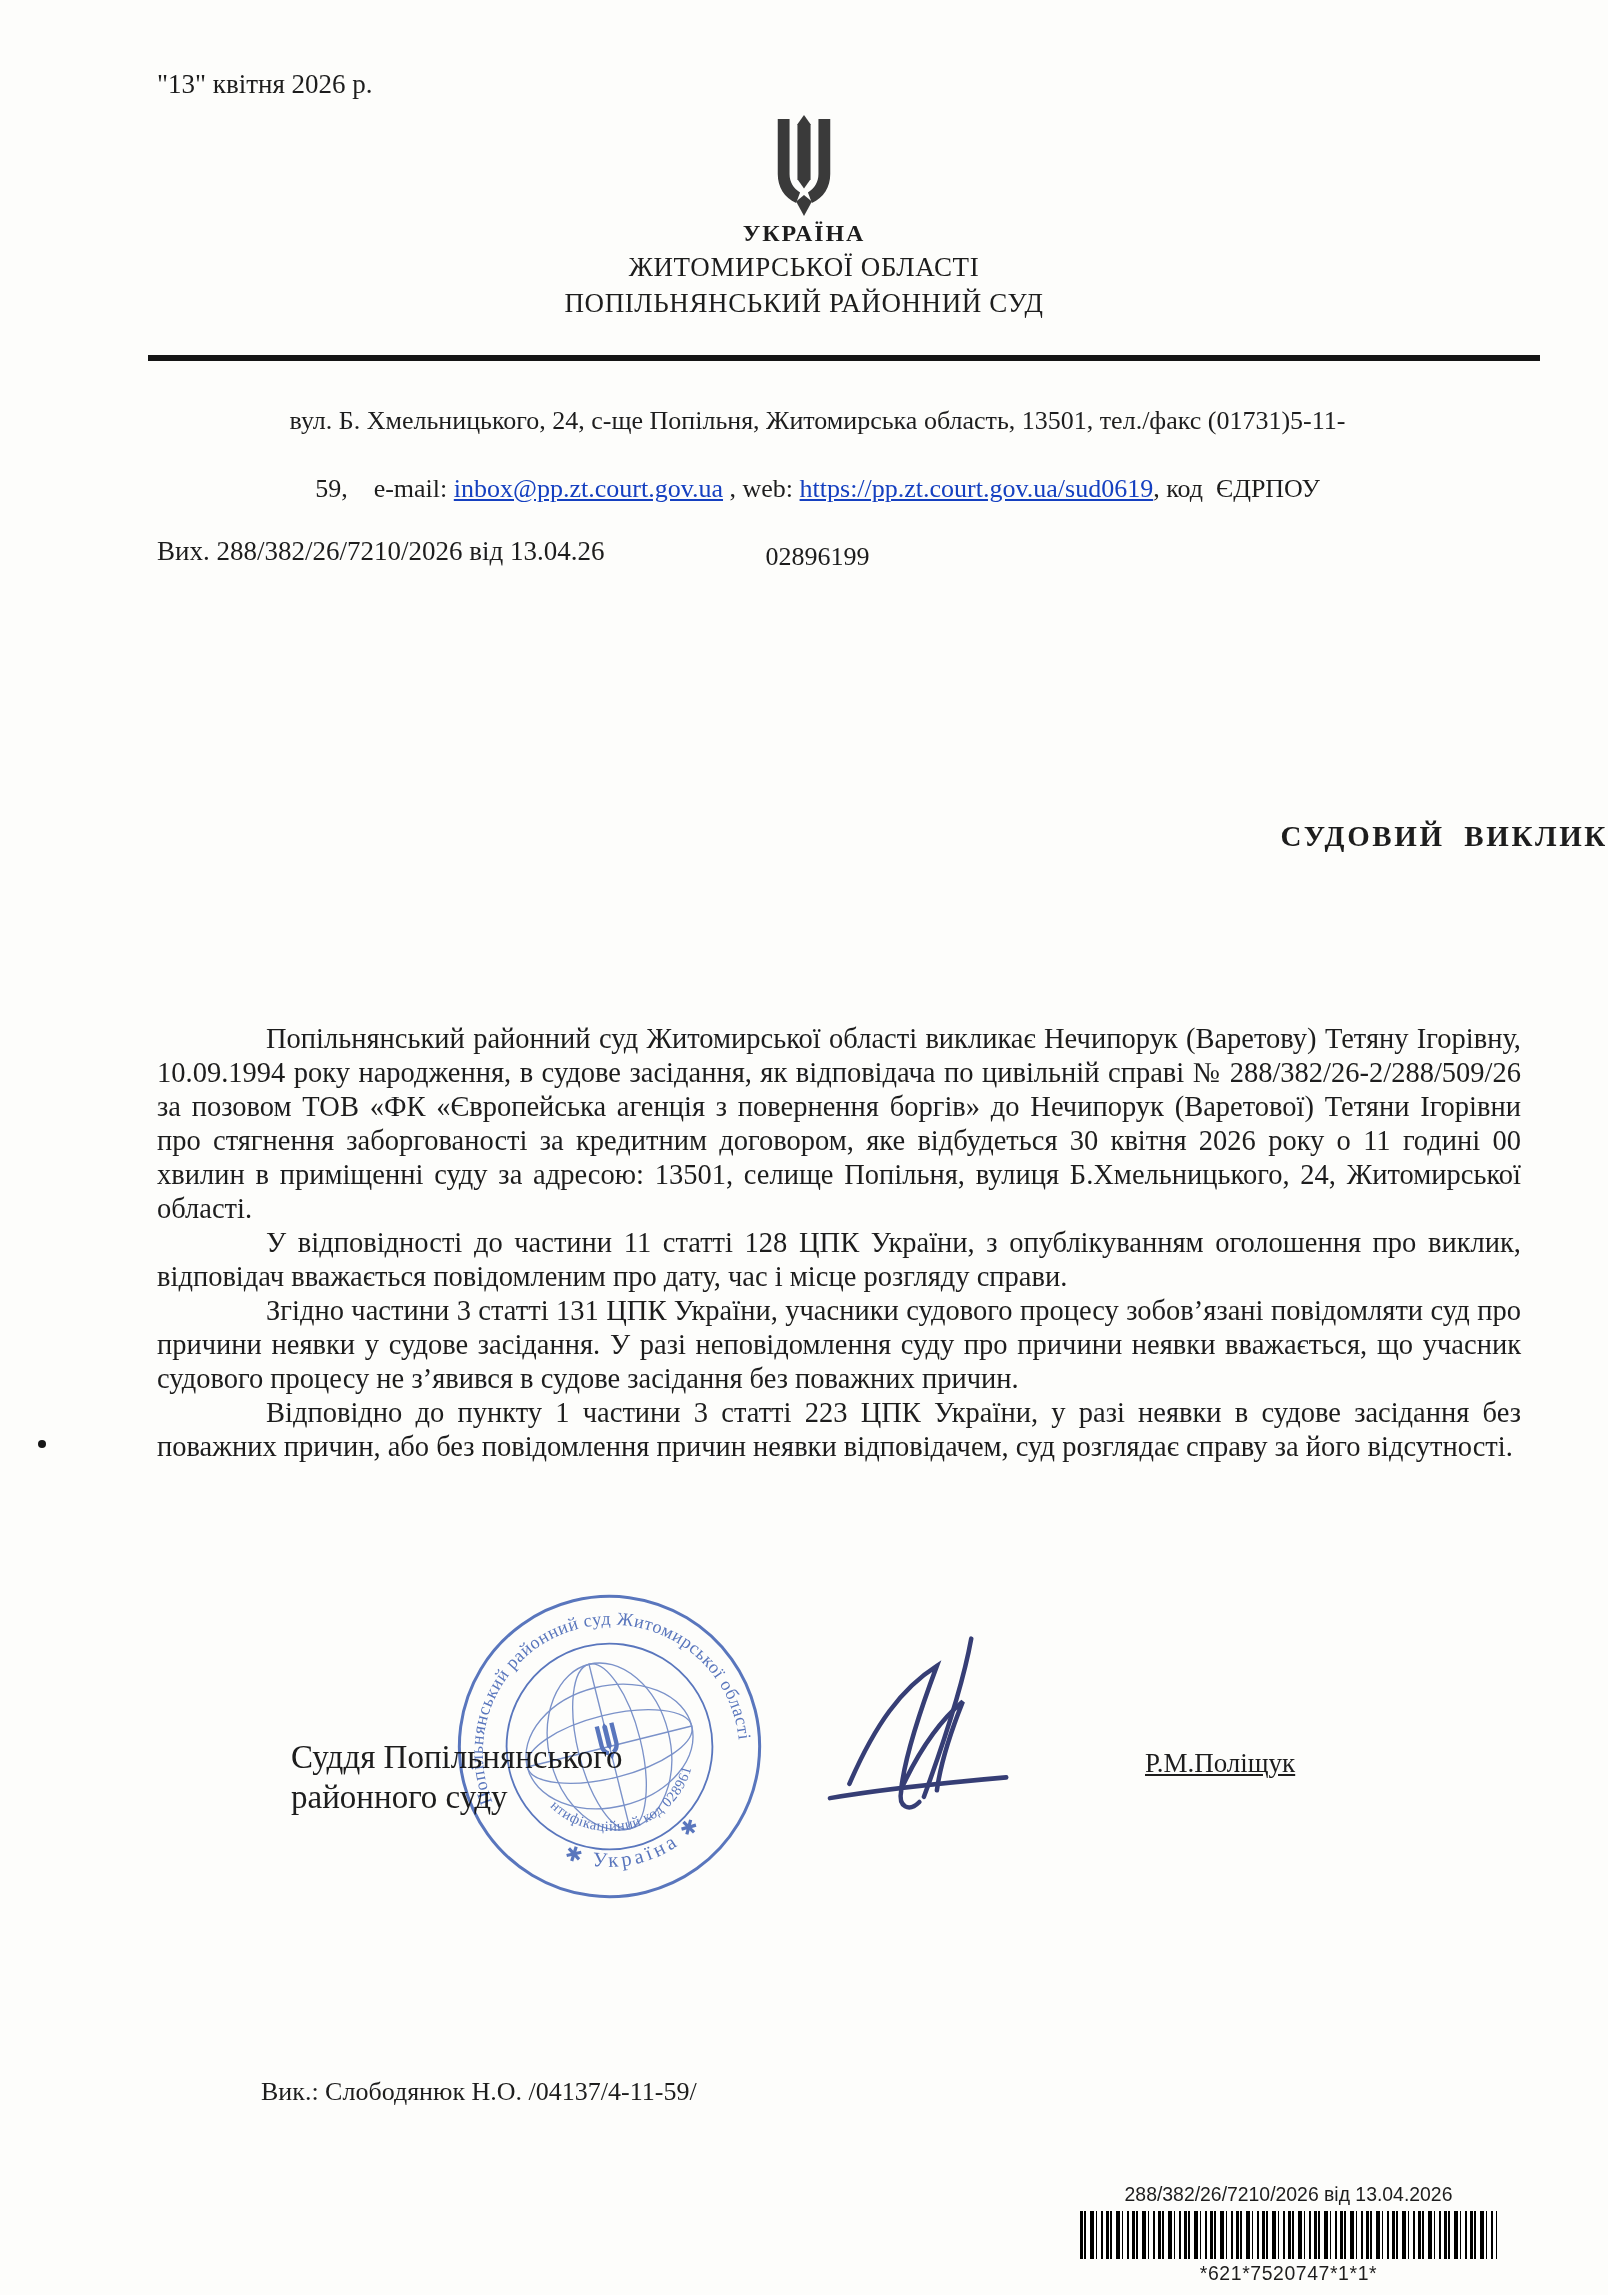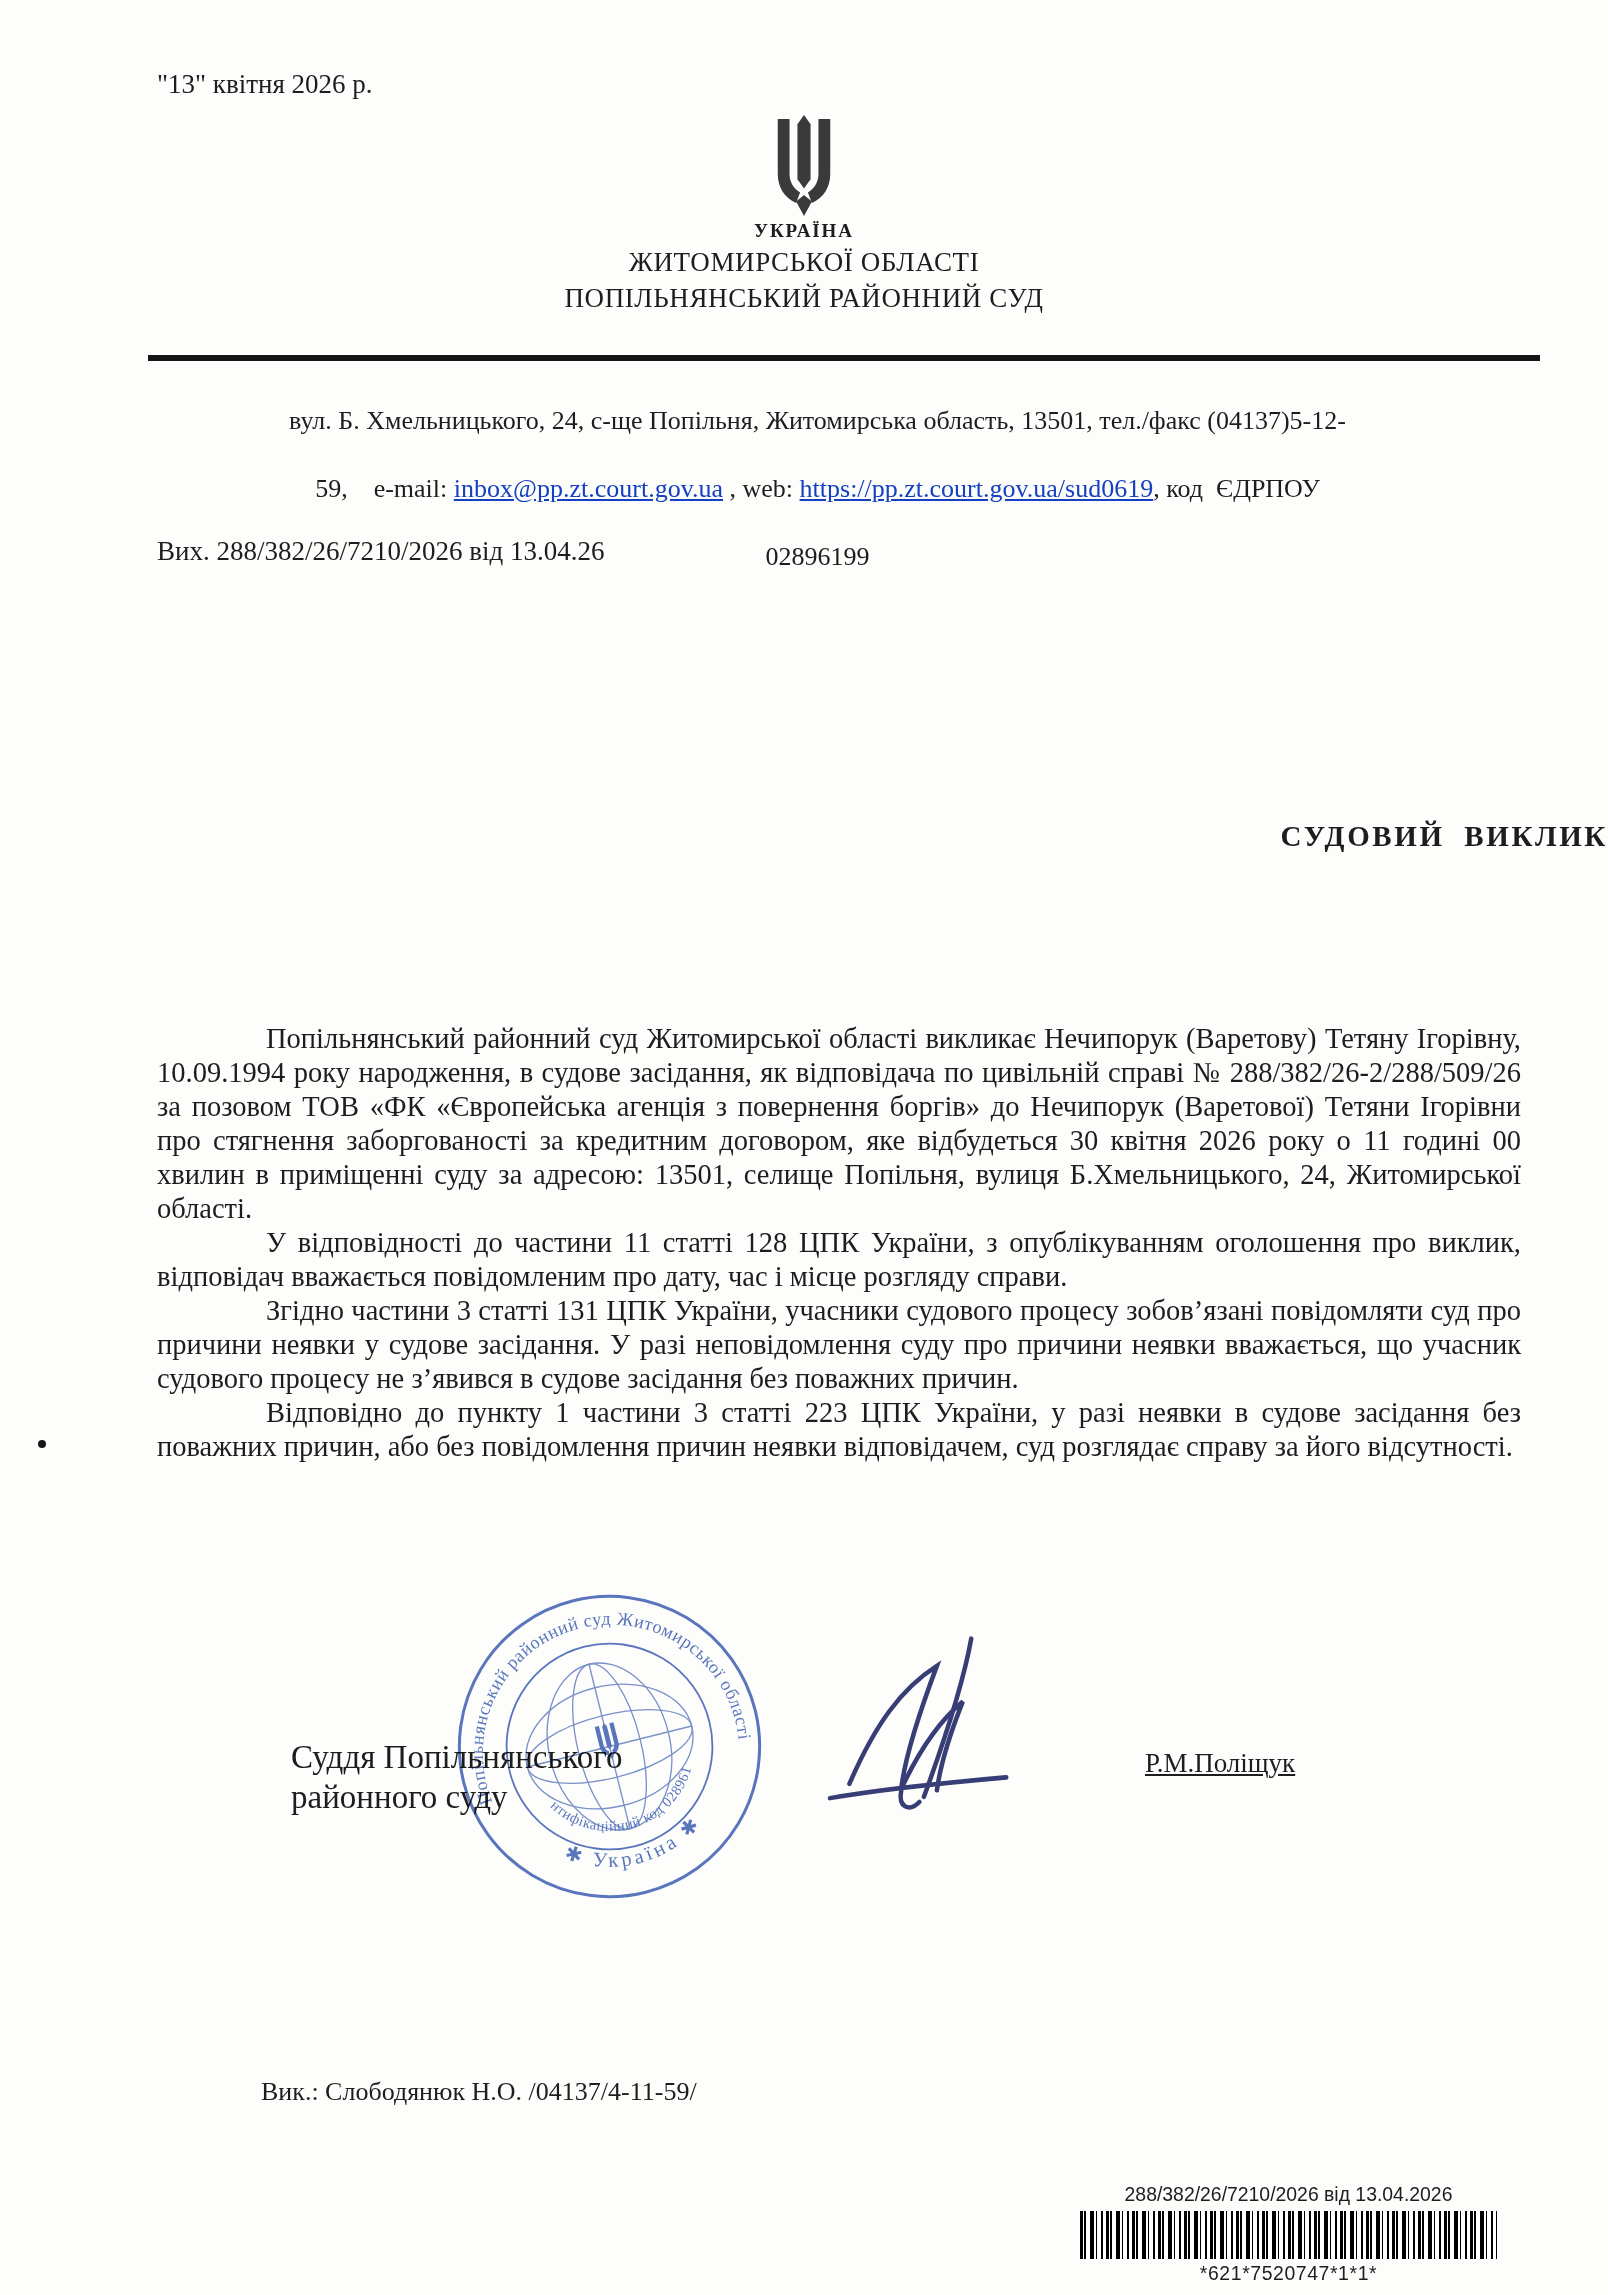--- a/index.html
+++ b/index.html
@@ -3,21 +3,21 @@
 <meta charset="utf-8">
 <style>
   html,body{margin:0;padding:0;background:#ffffff;}
   .page{
     position:relative;width:1608px;height:2295px;background:#fdfdfb;
     font-family:"Liberation Serif", serif;color:#1d1d1d;overflow:hidden;
   }
   .date-top{position:absolute;left:157px;top:69px;font-size:27px;}
   .emblem{position:absolute;left:50%;top:111px;transform:translateX(-50%);}
   .header-text{position:absolute;top:220px;left:0;width:100%;text-align:center;}
-  .country{font-size:19px;font-weight:bold;letter-spacing:1.9px;}
+  .country{font-size:24px;font-weight:bold;letter-spacing:1.9px;}
   .court-line{font-size:27px;letter-spacing:0.6px;margin-top:5.2px;}
   .rule{position:absolute;left:148px;top:355px;width:1392px;height:5.8px;background:#151515;}
   .address{position:absolute;left:123px;top:370px;width:1363px;text-align:center;
            font-size:26px;line-height:34px;white-space:pre-wrap;}
   .doc-link{color:#1540c0;text-decoration:underline;cursor:pointer;}
   .ref{position:absolute;left:157px;top:536px;font-size:27px;}
   .title{position:absolute;left:0;top:820px;width:100%;text-align:right;
          font-size:29px;font-weight:bold;letter-spacing:2.6px;white-space:pre-wrap;}
   .body-text{position:absolute;left:157px;top:1022px;width:1364px;
              font-size:28.5px;line-height:34px;text-align:justify;}
@@ -59,21 +59,21 @@
 
   <div class="header-text">
     <div class="country">УКРАЇНА</div>
     <div class="court-line">ЖИТОМИРСЬКОЇ ОБЛАСТІ</div>
     <div class="court-line">ПОПІЛЬНЯНСЬКИЙ РАЙОННИЙ СУД</div>
   </div>
 
   <div class="rule"></div>
 
   <div class="address">
-    <span>вул. Б. Хмельницького, 24, с-ще Попільня, Житомирська область, 13501, тел./факс (04137)5-12-</span><br>
+    <span>вул. Б. Хмельницького, 24, с-ще Попільня, Житомирська область, 13501, тел./факс (01731)5-11-</span><br>
     <span>59,    e-mail: </span><a class="doc-link">inbox@pp.zt.court.gov.ua</a><span> , web: </span><a class="doc-link">https://pp.zt.court.gov.ua/sud0619</a><span>, код  ЄДРПОУ</span><br>
     <span>02896199</span>
   </div>
 
   <div class="ref">Вих. 288/382/26/7210/2026 від 13.04.26</div>
 
   <div class="title">СУДОВИЙ  ВИКЛИК</div>
 
   <div class="body-text">
     <p>Попільнянський районний суд Житомирської області викликає Нечипорук (Варетову) Тетяну Ігорівну, 10.09.1994 року народження, в судове засідання, як відповідача по цивільній справі № 288/382/26-2/288/509/26 за позовом ТОВ «ФК «Європейська агенція з повернення боргів» до Нечипорук (Варетової) Тетяни Ігорівни про стягнення заборгованості за кредитним договором, яке відбудеться 30 квітня 2026 року о 11 годині 00 хвилин в приміщенні суду за адресою: 13501, селище Попільня, вулиця Б.Хмельницького, 24, Житомирської області.</p>

